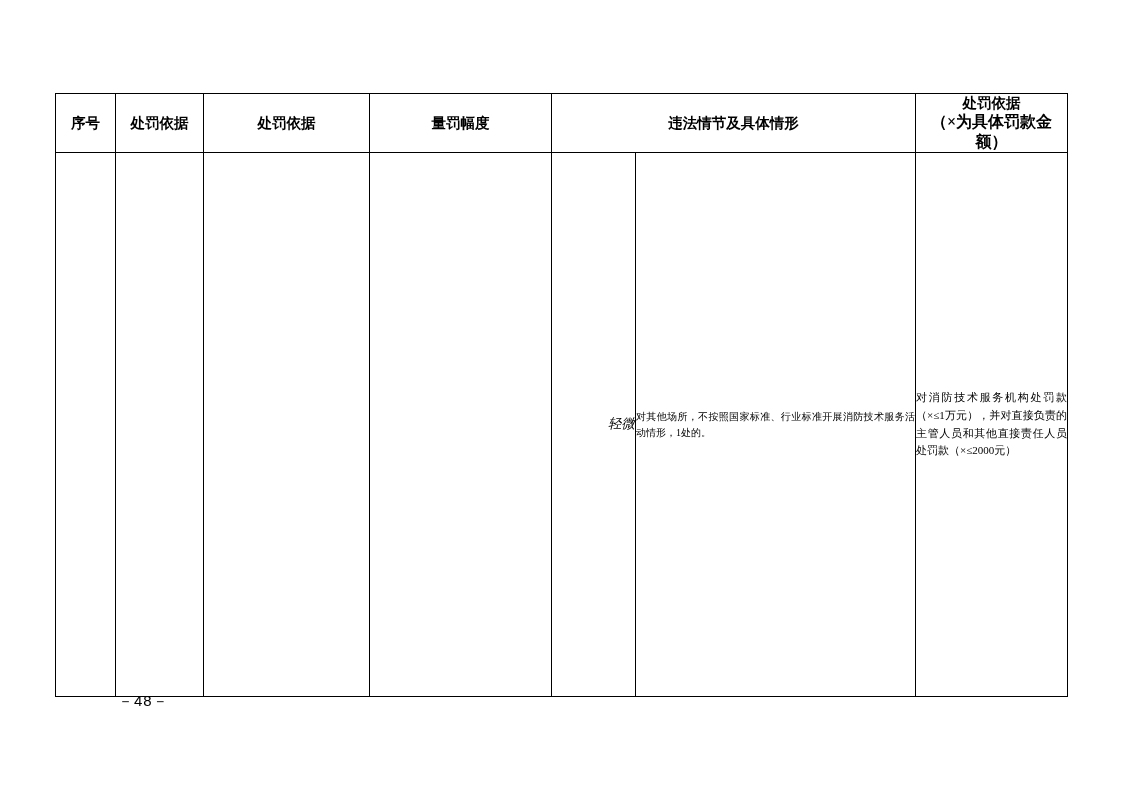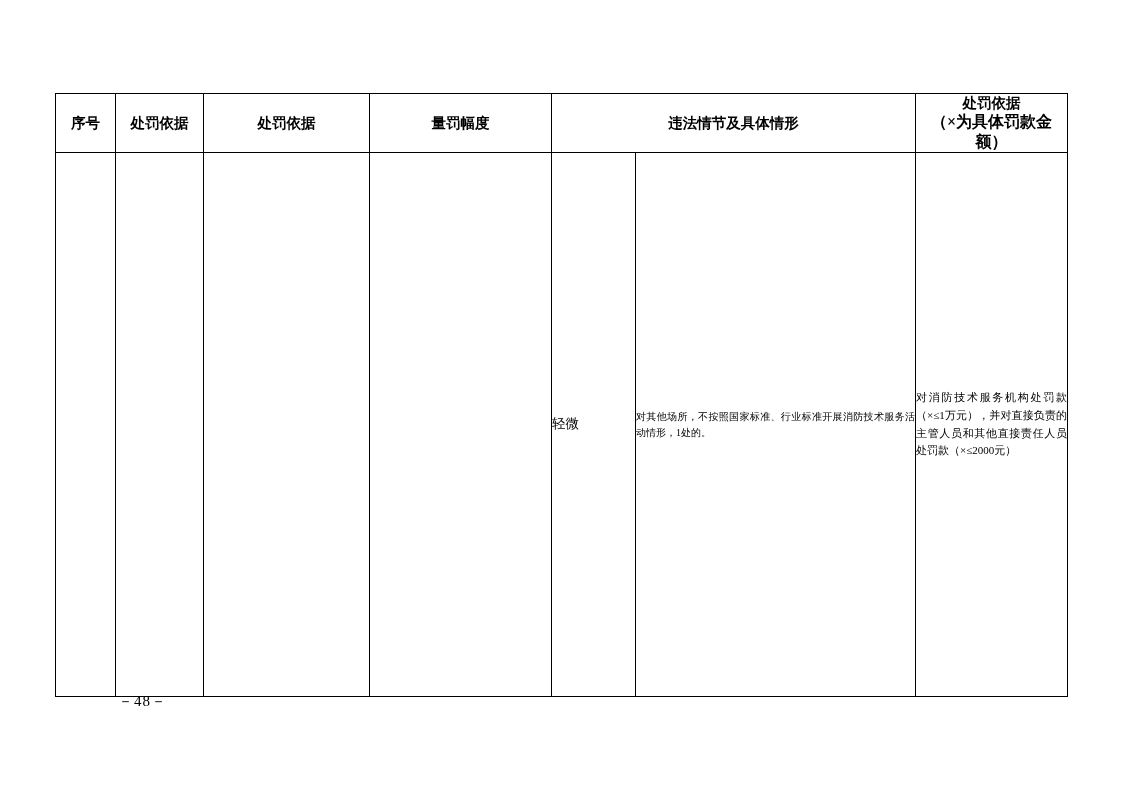--- a/index.html
+++ b/index.html
@@ -62,22 +62,23 @@
   }
   .col-seq      { width: 60px; }
   .col-act      { width: 88px; }
   .col-law      { width: 166px; }
   .col-basis    { width: 182px; }
   .col-level    { width: 84px; }
   .col-detail   { width: 280px; }
   .col-range    { width: 152px; }
 
   .level-text {
-    text-align: left;
+    text-align: right;
     font-size: 13.5px;
+    font-style: italic;
   }
   .detail-text {
     text-align: justify;
     text-justify: inter-ideograph;
     font-size: 10px;
     line-height: 1.6;
     padding: 0 10px;
   }
   .range-text {
     text-align: justify;
@@ -85,21 +86,21 @@
     font-size: 11px;
     line-height: 1.6;
     padding: 0 8px;
   }
   .page-number {
     position: absolute;
     left: 118px;
     top: 692px;
     font-size: 15px;
     letter-spacing: 1px;
-    font-family: Liberation Serif, serif;
+    font-family: Liberation Sans, sans-serif;
   }
 </style>
 </head>
 <body>
 
 <div class="page">
 
   <table class="doc-table">
     <colgroup>
       <col class="col-seq">

